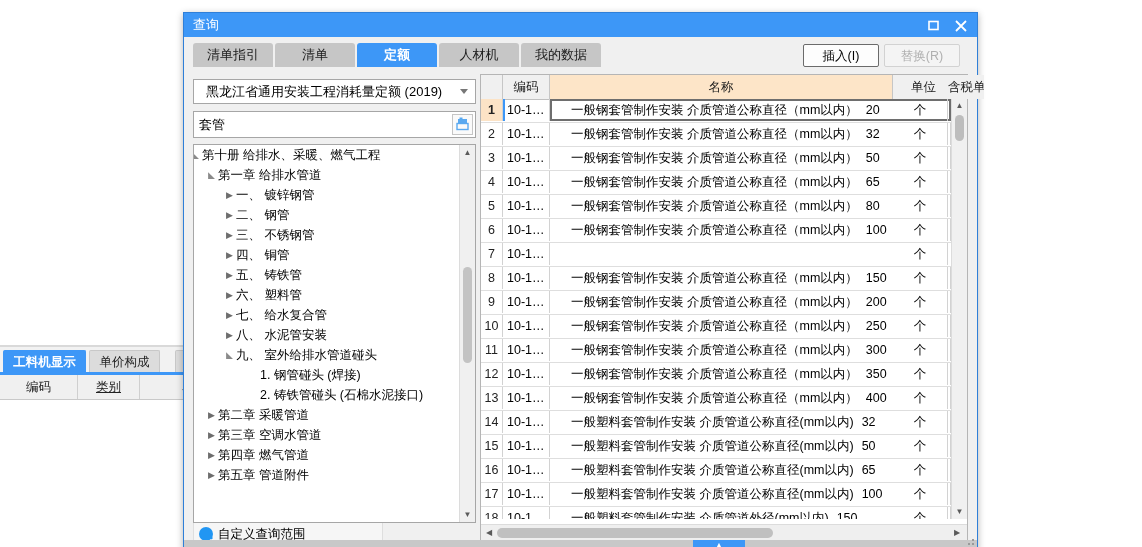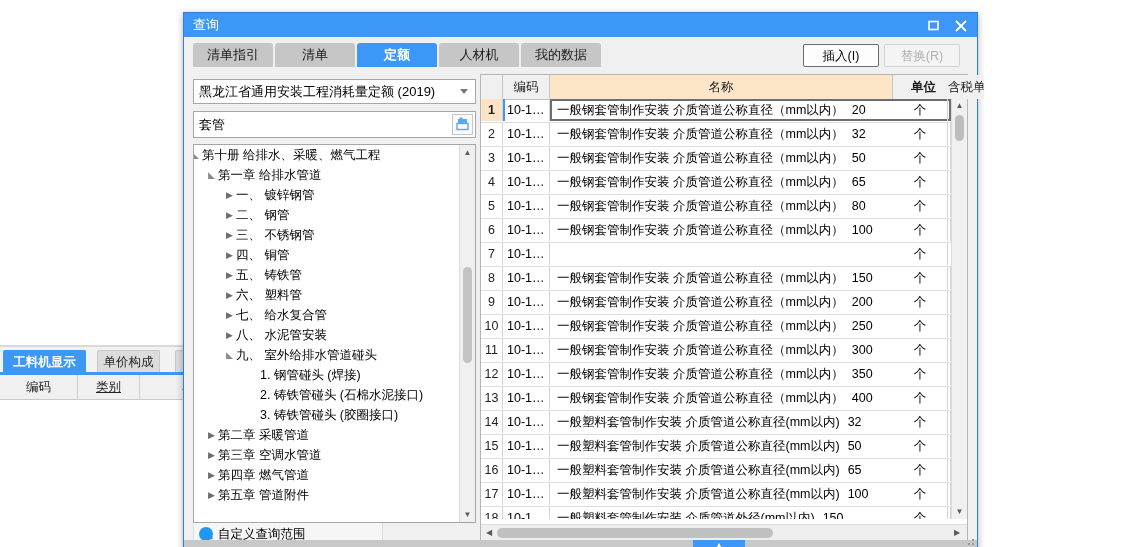--- a/index.html
+++ b/index.html
@@ -17,21 +17,21 @@
   #bg-divider{position:absolute;left:0;top:345px;width:560px;height:2px;background:#d9d9d9;}
   #bg-tabbar{position:absolute;left:0;top:347px;width:560px;height:25px;background:#f2f2f2;}
   .bgtab{
     position:absolute;top:350px;height:22px;line-height:22px;
     text-align:center;font-size:12.5px;background:#dcdcdc;color:#222;
     border:1px solid #c8c8c8;border-bottom:none;
     border-radius:2px 2px 0 0;box-sizing:border-box;
   }
   .bgtab.active{background:#3d97f7;color:#fff;font-weight:bold;border-color:#3d97f7;}
   #bgtab0{left:3px;width:83px;}
-  #bgtab1{left:89px;width:63px;margin-left:8px;}
+  #bgtab1{left:89px;width:71px;}
   #bgtab2{left:175px;width:83px;}
   #bg-headerrow{position:absolute;left:0;top:372px;width:560px;height:3px;background:#3d97f7;}
   #bg-colhdr{position:absolute;left:0;top:375px;width:560px;height:24px;background:#f0f0f0;border-bottom:1px solid #c9c9c9;}
   .bgcol{position:absolute;top:375px;height:24px;line-height:24px;text-align:center;font-size:12.5px;
          border-right:1px solid #cfcfcf;box-sizing:border-box;color:#222;}
   #bgcol0{left:0px;width:78px;}
   #bgcol1{left:78px;width:62px;text-decoration:underline;}
   #bgcol2{left:140px;width:110px;}
   #bg-rightpanel{position:absolute;left:560px;top:345px;width:582px;height:202px;background:#ffffff;border-left:1px solid #d2d2d2;}
 
@@ -78,21 +78,21 @@
   #btn-insert{left:619px;background:#fdfdfd;border:1px solid #6b6b6b;}
   #btn-replace{left:700px;color:#b0b0b0;background:#f4f4f4;border:1px solid #d2d2d2;}
 
   
   #body{position:absolute;left:0;top:56px;width:793px;height:481px;}
 
   
   #leftpane{position:absolute;left:9px;top:10px;width:283px;height:459px;}
   #combo{
     position:relative;width:283px;height:25px;border:1px solid #a6a6a6;background:#fff;
-    box-sizing:border-box;font-size:13px;line-height:23px;padding-left:5px;cursor:default;
+    box-sizing:border-box;font-size:13px;line-height:23px;padding-left:12px;cursor:default;
     white-space:nowrap;overflow:hidden;
   }
   #combo-arrow{position:absolute;right:7px;top:9px;width:0;height:0;
     border-left:4px solid transparent;border-right:4px solid transparent;border-top:5px solid #777;}
   #searchbox{
     position:relative;margin-top:7px;width:283px;height:27px;border:1px solid #a6a6a6;background:#fff;
     box-sizing:border-box;font-size:13px;line-height:25px;padding-left:5px;
   }
   #search-btn{
     position:absolute;right:2px;top:2px;width:21px;height:21px;border:1px solid #c5c5c5;
@@ -140,21 +140,21 @@
   .grow{position:relative;height:23px;border-bottom:1px solid #dedede;font-size:12.5px;white-space:nowrap;}
   .grow .c-idx{
     position:absolute;left:0;top:0;width:22px;height:22px;line-height:22px;text-align:center;
     border-right:1px solid #d2d2d2;box-sizing:border-box;color:#222;
   }
   .grow .c-code{
     position:absolute;left:22px;top:0;width:47px;height:22px;line-height:22px;text-align:left;padding-left:4px;
     border-right:1px solid #d2d2d2;box-sizing:border-box;
   }
   .grow .c-name{
-    position:absolute;left:69px;top:0;width:401px;height:22px;line-height:22px;padding-left:7px;
+    position:absolute;left:69px;top:0;width:401px;height:22px;line-height:22px;padding-left:21px;
     border-right:1px solid #d2d2d2;box-sizing:border-box;overflow:hidden;
   }
   .grow .c-unit{
     position:absolute;left:412px;top:0;width:55px;height:22px;line-height:22px;text-align:center;
     border-right:1px solid #d2d2d2;box-sizing:border-box;
   }
   .grow .c-price{
     position:absolute;left:467px;top:0;width:36px;height:22px;line-height:22px;text-align:right;
     padding-right:3px;box-sizing:border-box;overflow:hidden;
   }
@@ -251,21 +251,20 @@
             <div class="tnode"><span class="arrow" style="left: 30px;">▶</span><span class="lbl" style="margin-left: 42px;">二、  钢管</span></div>
             <div class="tnode"><span class="arrow" style="left: 30px;">▶</span><span class="lbl" style="margin-left: 42px;">三、  不锈钢管</span></div>
             <div class="tnode"><span class="arrow" style="left: 30px;">▶</span><span class="lbl" style="margin-left: 42px;">四、  铜管</span></div>
             <div class="tnode"><span class="arrow" style="left: 30px;">▶</span><span class="lbl" style="margin-left: 42px;">五、  铸铁管</span></div>
             <div class="tnode"><span class="arrow" style="left: 30px;">▶</span><span class="lbl" style="margin-left: 42px;">六、  塑料管</span></div>
             <div class="tnode"><span class="arrow" style="left: 30px;">▶</span><span class="lbl" style="margin-left: 42px;">七、  给水复合管</span></div>
             <div class="tnode"><span class="arrow" style="left: 30px;">▶</span><span class="lbl" style="margin-left: 42px;">八、  水泥管安装</span></div>
             <div class="tnode"><span class="arrow" style="left: 30px; color: rgb(138, 138, 138); transform: scaleX(-1);">◢</span><span class="lbl" style="margin-left: 42px;">九、  室外给排水管道碰头</span></div>
             <div class="tnode"><span class="lbl" style="margin-left: 66px;">1.  钢管碰头 (焊接)</span></div>
             <div class="tnode"><span class="lbl" style="margin-left: 66px;">2.  铸铁管碰头 (石棉水泥接口)</span></div>
-            <div class="tnode"><span class="lbl" style="margin-left: 66px;">3.  铸铁管碰头 (胶圈接口)</span></div>
             <div class="tnode"><span class="arrow" style="left: 12px;">▶</span><span class="lbl" style="margin-left: 24px;">第二章  采暖管道</span></div>
             <div class="tnode"><span class="arrow" style="left: 12px;">▶</span><span class="lbl" style="margin-left: 24px;">第三章  空调水管道</span></div>
             <div class="tnode"><span class="arrow" style="left: 12px;">▶</span><span class="lbl" style="margin-left: 24px;">第四章  燃气管道</span></div>
             <div class="tnode"><span class="arrow" style="left: 12px;">▶</span><span class="lbl" style="margin-left: 24px;">第五章  管道附件</span></div>
           </div>
         <div id="tree-scroll">
           <div class="up">▲</div>
           <div id="tree-thumb"></div>
           <div class="dn">▼</div>
         </div>
@@ -275,21 +274,21 @@
         <span id="cr-icon"></span>
         <span>自定义查询范围</span>
       </div>
     </div>
 
     <div id="gridpane">
       <div id="gridhdr">
         <div class="hcell" style="left:0;width:22px;"></div>
         <div class="hcell" style="left:22px;width:47px;">编码</div>
         <div class="hcell name" style="left:69px;width:343px;">名称</div>
-        <div class="hcell" style="left:412px;width:62px;font-weight:bold;">单位</div>
+        <div class="hcell" style="left:412px;width:62px;">单位</div>
         <div class="hcell" style="left:467px;width:36px;border-right:none;">含税单</div>
       </div>
 
       <div id="gridrows">
           <div class="grow selected">
             <div class="c-idx">1</div>
             <div class="c-code">10-1…</div>
             <div class="c-name"><span class="namecell-inner"><span>一般钢套管制作安装  介质管道公称直径（mm以内）</span><span class="sz">20</span></span></div>
             <div class="c-unit">个</div>
             <div class="c-price">2</div>

